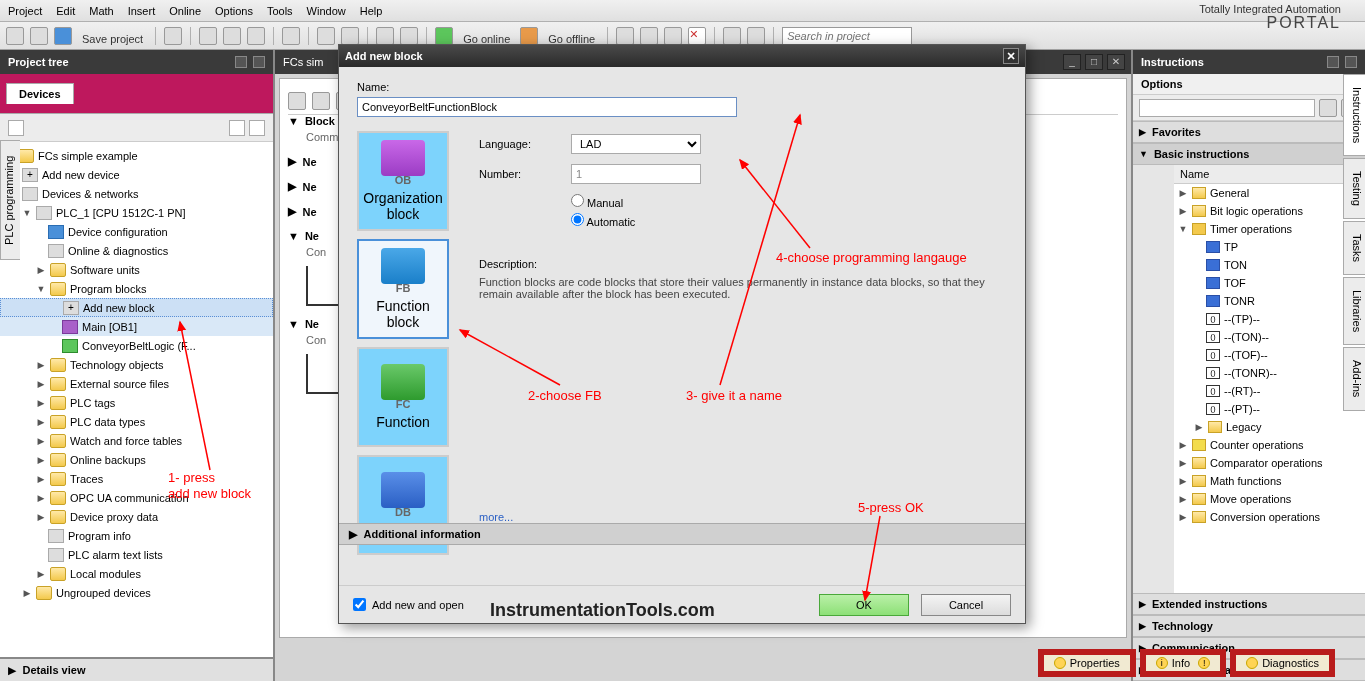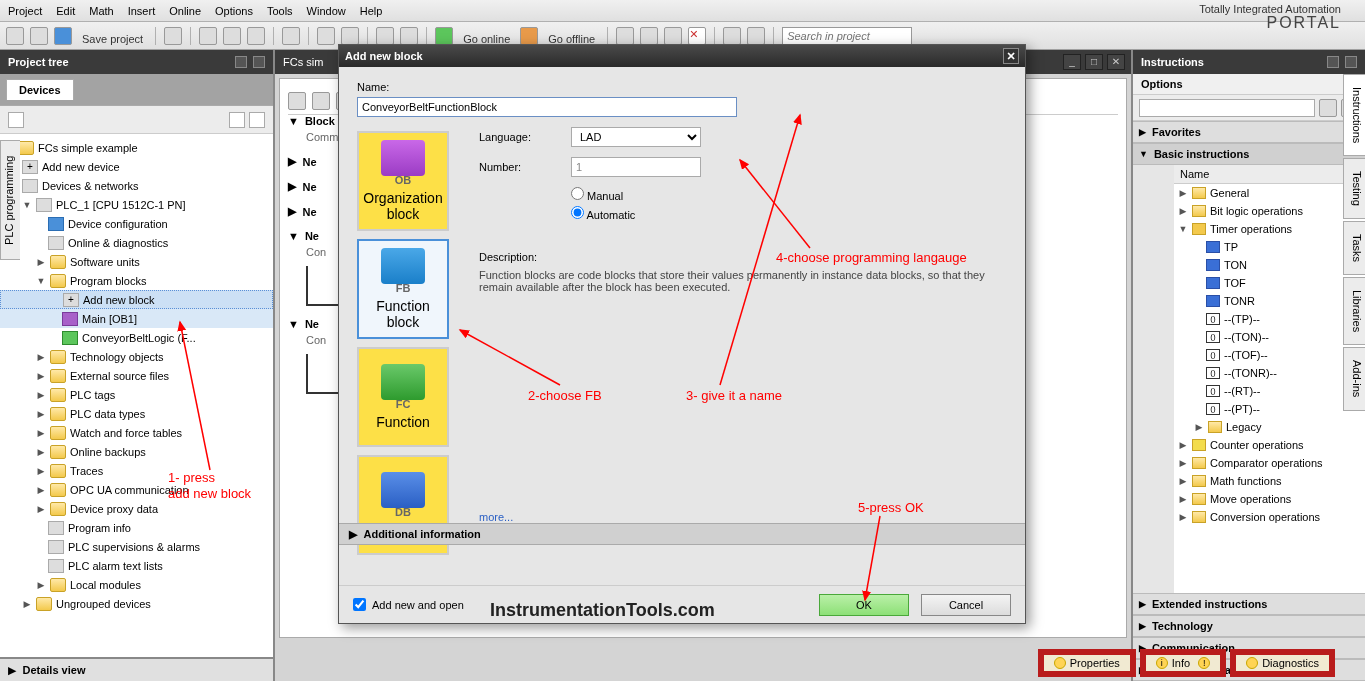--- a/index.html
+++ b/index.html
@@ -19,21 +19,21 @@
 .search-proj { width: 130px; height: 18px; border: 1px solid #999; padding: 0 4px; font-style: italic; color: #888; background: #fff; }
 
 
 .main { display: flex; height: 631px; }
 
 
 .project-tree { width: 275px; background: #e6e6e6; border-right: 2px solid #888; display: flex; flex-direction: column; }
 .panel-hdr { height: 24px; background: #3a3a3a; color: #fff; display: flex; align-items: center; padding: 0 8px; font-weight: bold; justify-content: space-between; }
 .panel-hdr .icons { display: flex; gap: 6px; }
 .panel-hdr .ico { width: 12px; height: 12px; border: 1px solid #888; background:#555; }
-.tab-devices { height: 32px; background: #a3a3a3; border-bottom: 1px solid #aaa; display: flex; align-items: center; }
+.tab-devices { height: 40px; background: #be185d; border-bottom: 1px solid #aaa; display: flex; align-items: center; }
 .tab-devices .tab { padding: 4px 12px; background: #fff; border: 1px solid #aaa; border-bottom: none; margin-left: 6px; font-weight: bold; }
 .tree-toolbar { height: 28px; background: #ececec; border-bottom: 1px solid #ccc; display: flex; align-items: center; justify-content: space-between; padding: 0 8px; }
 .tree-toolbar .ico { width: 16px; height: 16px; border: 1px solid #aaa; background:#fff; }
 .tree { flex: 1; background: #fff; overflow: auto; padding: 4px 0; }
 .tree-row { display: flex; align-items: center; height: 19px; padding-left: 4px; gap: 4px; white-space: nowrap; cursor: default; }
 .tree-row.selected { background: #cce0f5; border: 1px dotted #5a8fd6; }
 .tree-row.hl { background: #d9e8f7; }
 .tri { width: 10px; text-align: center; color: #555; font-size: 9px; }
 .ic { width: 16px; height: 14px; display: inline-flex; align-items: center; justify-content: center; font-size: 10px; }
 .ic-folder { background: linear-gradient(#ffe9a8,#f3c94c); border: 1px solid #c9a227; border-radius: 2px; }
@@ -82,29 +82,29 @@
 .vtab { background: #ececec; border: 1px solid #aaa; border-right: none; writing-mode: vertical-rl; padding: 12px 2px; text-align: center; margin-bottom: 2px; }
 
 
 .dialog { position: absolute; left: 338px; top: 44px; width: 688px; height: 580px; background: #e6e6e6; border: 1px solid #555; box-shadow: 4px 4px 12px rgba(0,0,0,0.4); z-index: 100; display: flex; flex-direction: column; }
 .dlg-title { height: 22px; background: linear-gradient(#4a4a4a,#2a2a2a); color: #fff; display: flex; align-items: center; justify-content: space-between; padding: 0 6px; font-weight: bold; }
 .dlg-close { width: 16px; height: 16px; background: #333; color: #fff; text-align: center; line-height: 14px; cursor: pointer; border:1px solid #888; }
 .dlg-body { flex: 1; padding: 14px 18px; position: relative; }
 .name-row label { display:block; margin-bottom:4px; }
 .name-row input { width: 380px; height: 20px; border: 1px solid #6a8fc4; padding: 0 4px; background:#fff; }
 .block-types { position: absolute; left: 18px; top: 64px; width: 100px; }
-.btype { width: 92px; height: 100px; border: 2px solid #ccc; background: #fde047; margin-bottom: 8px; display: flex; flex-direction: column; align-items: center; justify-content: center; gap: 4px; cursor: pointer; }
+.btype { width: 92px; height: 100px; border: 2px solid #ccc; background: #7dd3fc; margin-bottom: 8px; display: flex; flex-direction: column; align-items: center; justify-content: center; gap: 4px; cursor: pointer; }
 .btype.sel { border: 2px solid #4a90d9; background: #f0f6fc; }
 .btype .big { width: 44px; height: 36px; border-radius: 4px; }
 .btype .lbl { font-size: 14px; text-align: center; }
 .big-ob { background: linear-gradient(#c968e8,#9b3cc4); }
 .big-fb { background: linear-gradient(#4aa8e8,#1a7fc9); }
 .big-fc { background: linear-gradient(#6ac96a,#2e9b2e); }
 .big-db { background: linear-gradient(#5a8fe8,#2a5fc4); border-radius: 8px 8px 4px 4px; }
-.form-area { position: absolute; left: 140px; top: 60px; right: 18px; }
+.form-area { position: absolute; left: 140px; top: 67px; right: 18px; }
 .frow { display: flex; align-items: center; margin-bottom: 10px; gap: 12px; }
 .frow label { width: 80px; }
 .frow select, .frow input[type=text].num { width: 130px; height: 20px; border: 1px solid #aaa; background:#fff; padding: 0 4px; }
 .frow .num { background: #f0f0f0; color:#888; }
 .radio-col { margin-left: 92px; display: flex; flex-direction: column; gap: 4px; }
 .desc { margin-top: 30px; }
 .desc .dh { margin-bottom: 6px; }
 .desc .dt { color: #444; line-height: 12px; }
 .more { color: #2a5fc4; margin-top: 24px; cursor: pointer; margin-left: 140px; position:absolute; bottom: 62px; left: 0px;}
 .addl { position: absolute; bottom: 40px; left: 0; right: 0; height: 22px; background: #d0d0d0; border-top: 1px solid #aaa; border-bottom: 1px solid #aaa; display: flex; align-items: center; padding: 0 10px; gap: 6px; font-weight: bold; }
@@ -312,25 +312,20 @@
           <span>Device proxy data</span>
         </div>
       <div class="tree-row">
           <span class="indent" style="width:40px"></span>
           <span class="ic ic-grey"></span>
           <span>Program info</span>
         </div>
       <div class="tree-row">
           <span class="indent" style="width:40px"></span>
           <span class="ic ic-grey"></span>
-          <span>PLC supervisions &amp; alarms</span>
-        </div>
-      <div class="tree-row">
-          <span class="indent" style="width:40px"></span>
-          <span class="ic ic-grey"></span>
           <span>PLC alarm text lists</span>
         </div>
       <div class="tree-row">
           <span class="indent" style="width:28px"></span>
           <span class="tri">▶</span>
           <span class="ic ic-folder"></span>
           <span>Local modules</span>
         </div>
       <div class="tree-row">
           <span class="indent" style="width:14px"></span>

